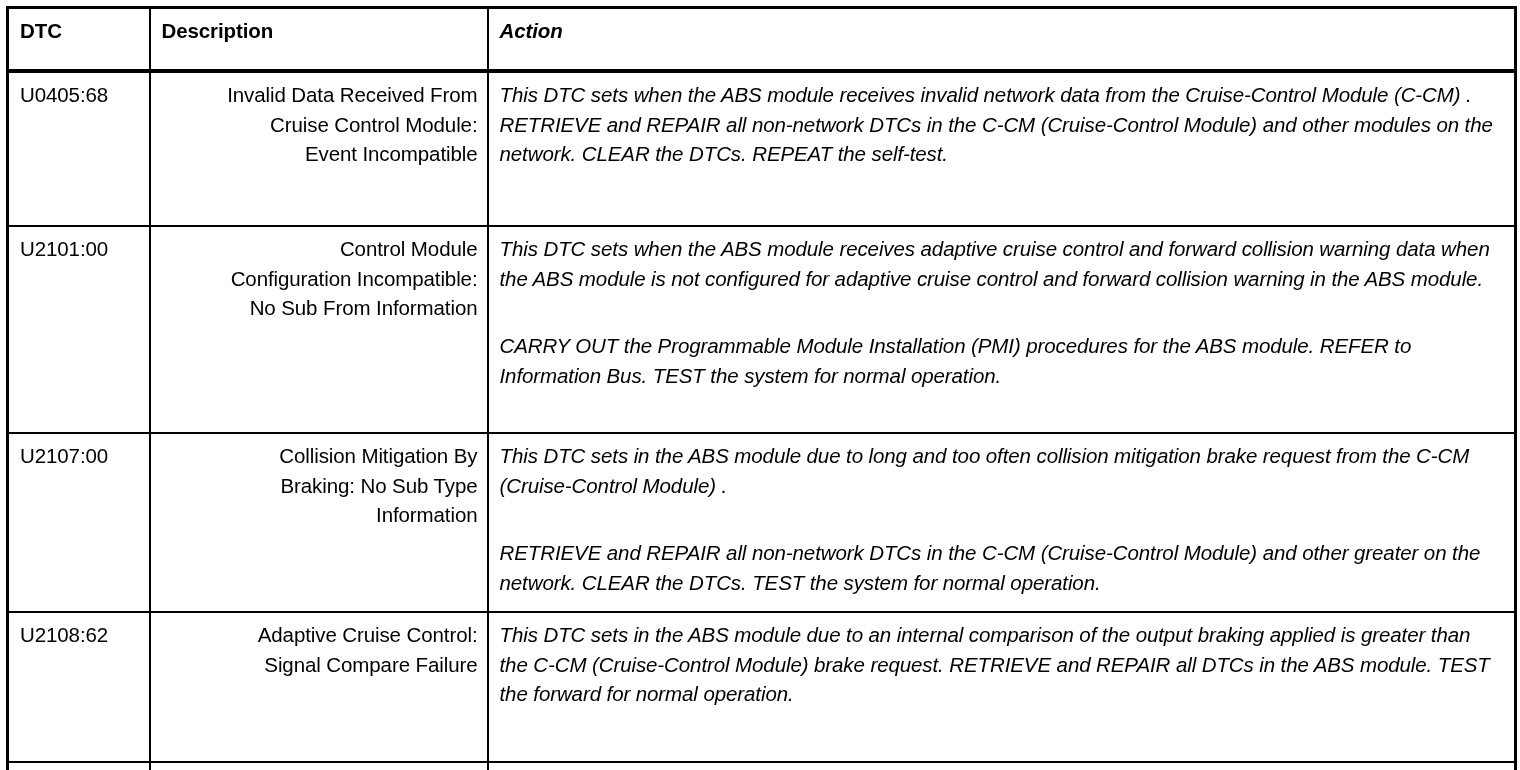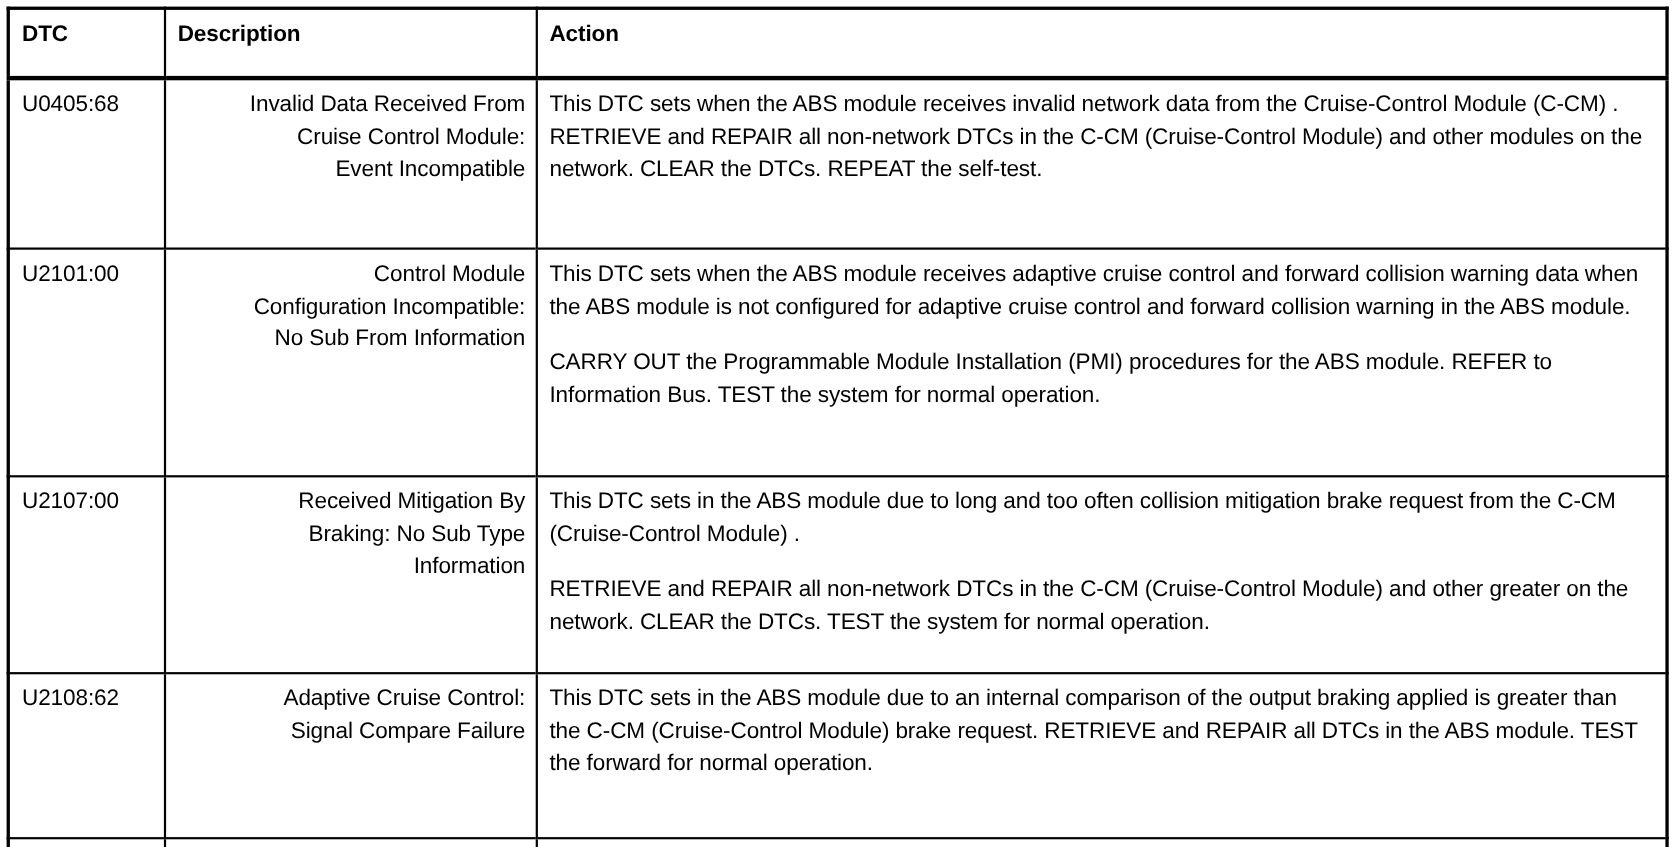--- a/index.html
+++ b/index.html
@@ -47,20 +47,21 @@
     letter-spacing: -0.1px;
   }
 
   table.dtc-table th:first-child,
   table.dtc-table td:first-child {
     border-left: none;
   }
   table.dtc-table th:last-child,
   table.dtc-table td:last-child {
     border-right: none;
+    font-style: italic;
   }
 
   thead th {
     font-weight: bold;
     height: 46px;
     padding-top: 6px;
     border-bottom: 4px solid #000000;
   }
 
   tbody tr {
@@ -76,21 +77,21 @@
 
   .cell-lines > span {
     display: block;
     text-align: right;
   }
 
   .para {
     margin: 0;
   }
   .para + .para {
-    margin-top: 21px;
+    margin-top: 38px;
   }
 
   .row-1 td { height: 138px; }
   .row-2 td { height: 191px; }
   .row-3 td { height: 163px; }
   .row-4 td { height: 134px; }
   .row-5 td { height: 87px; }
 
   .action-text {
     display: block;
@@ -148,21 +149,21 @@
           <span class="action-text para">CARRY OUT the Programmable Module Installation (PMI) procedures for the ABS module. REFER to Information Bus. TEST the system for normal operation.</span>
         </td>
       </tr>
 
       <tr class="row-3">
         <td>
           <span class="cell-lines">U2107:00</span>
         </td>
         <td>
           <span class="cell-lines">
-            <span>Received Mitigation By</span>
+            <span>Collision Mitigation By</span>
             <span>Braking: No Sub Type</span>
             <span>Information</span>
           </span>
         </td>
         <td>
           <span class="action-text para">This DTC sets in the ABS module due to long and too often collision mitigation brake request from the C-CM (Cruise-Control Module) .</span>
           <span class="action-text para">RETRIEVE and REPAIR all non-network DTCs in the C-CM (Cruise-Control Module) and other greater on the network. CLEAR the DTCs. TEST the system for normal operation.</span>
         </td>
       </tr>
 

